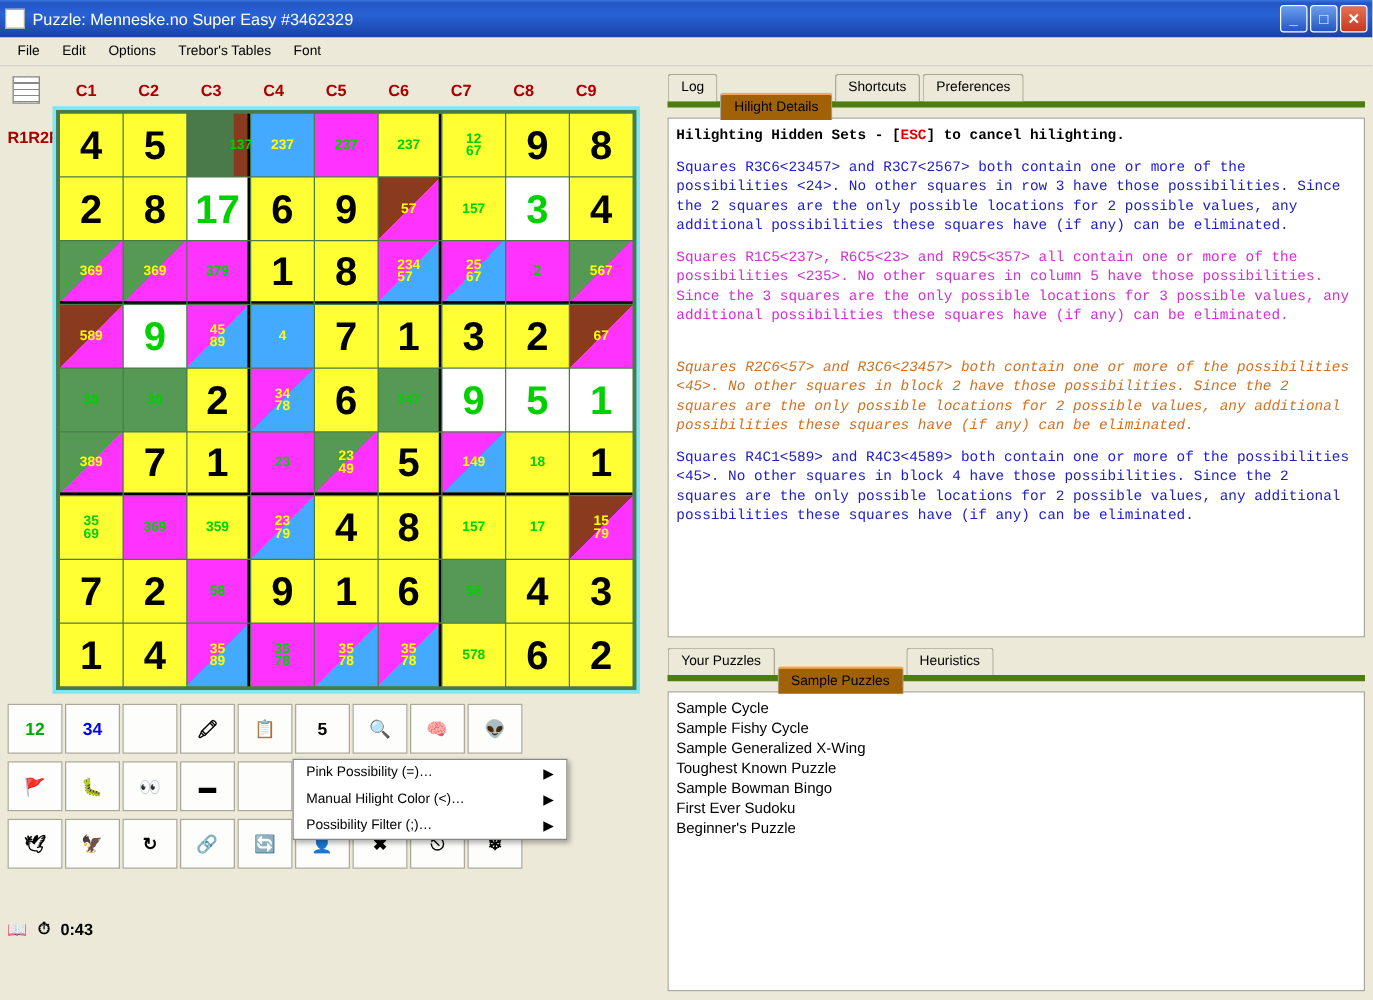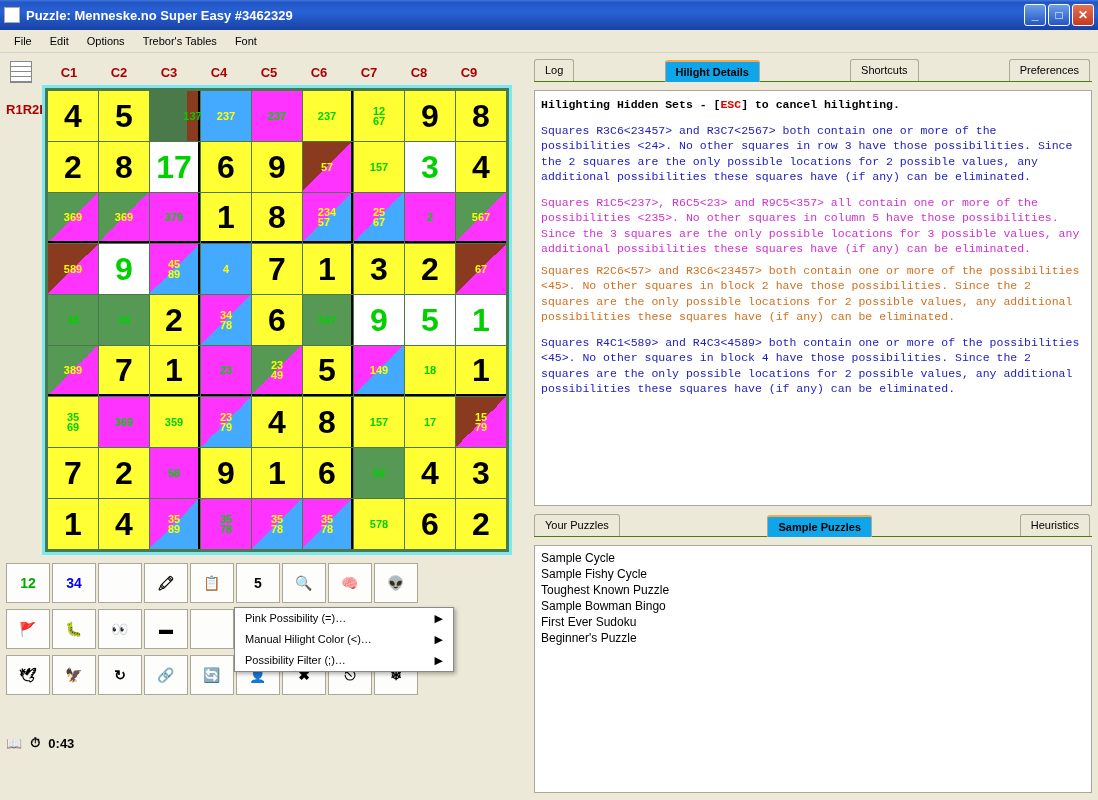--- a/index.html
+++ b/index.html
@@ -1,19 +1,19 @@
 <!DOCTYPE html>
 <html><head>
 <meta charset="utf-8">
 <style>
 * { box-sizing: border-box; margin: 0; padding: 0; }
 body { font-family: Tahoma, sans-serif; font-size: 11px; background: #ece9d8; width: 1098px; height: 800px; overflow: hidden; }
 .titlebar { background: linear-gradient(to bottom, #3b77dd, #2456c5 8%, #2862d5 40%, #1941a5); height: 30px; display: flex; align-items: center; padding: 0 4px; color: #fff; }
 .titlebar-icon { width: 16px; height: 16px; background: #fff; margin-right: 6px; border: 1px solid #aaa; }
-.titlebar-text { font-weight: bold; font-size: 13px; flex: 1; }
+.titlebar-text { font-weight: normal; font-size: 13px; flex: 1; }
 .winbtns { display: flex; gap: 2px; }
 .winbtn { width: 22px; height: 22px; border: 1px solid #fff; border-radius: 3px; display: flex; align-items: center; justify-content: center; font-weight: bold; color: #fff; font-size: 12px; }
 .winbtn.min, .winbtn.max { background: linear-gradient(#6b9eec,#2456c5); }
 .winbtn.close { background: linear-gradient(#e67255,#c43a1e); }
 .menubar { background: #ece9d8; padding: 3px 6px; display: flex; gap: 2px; border-bottom: 1px solid #d4d0c8; }
 .menubar span { padding: 2px 8px; cursor: default; }
 .content { display: flex; padding: 6px; gap: 8px; height: calc(100% - 30px - 24px); }
 .left { width: 520px; display: flex; flex-direction: column; }
 .right { flex: 1; display: flex; flex-direction: column; gap: 8px; }
 .grid-area { background: #7de8f5; padding: 3px; display: inline-block; }
@@ -34,29 +34,29 @@
 .cell.p7 { background: #559955; color: #00d000; }
 .cell.p8 { background: #44aaff; color: #ffff00; }
 .sudoku .cell:nth-child(3n) { border-right: 2px solid #000; }
 .sudoku .cell:nth-child(9n) { border-right: none; }
 .r3b { border-bottom: 2px solid #000; }
 .toolbar { margin-top: 8px; display: flex; flex-wrap: wrap; gap: 2px; position: relative; }
 .tbtn { width: 44px; height: 40px; border: 1px solid #aca899; background: #fdfdfb; display: flex; align-items: center; justify-content: center; font-size: 14px; font-weight: bold; }
 .ctxmenu { position: absolute; left: 228px; top: 44px; background: #fff; border: 1px solid #888; box-shadow: 2px 2px 4px rgba(0,0,0,0.3); z-index: 10; width: 220px; }
 .ctxmenu div { padding: 4px 10px; display: flex; justify-content: space-between; }
 .timer { margin-top: 40px; display: flex; align-items: center; gap: 8px; font-weight: bold; font-size: 13px; }
-.tabs { display: flex; border-bottom: 1px solid #4d7c0f; justify-content: space-between; }
+.tabs { display: flex; border-bottom: 5px solid #4d7c0f; }
 .tab { padding: 4px 10px; border: 1px solid #aca899; border-bottom: none; background: #ece9d8; margin-right: 2px; border-radius: 3px 3px 0 0; cursor: default; }
-.tab.active { background: #0ea5e9; border-top: 2px solid #fca549; position: relative; top: 1px; font-weight: bold; }
+.tab.active { background: #a16207; border-top: 2px solid #fca549; position: relative; top: 15px; }
 .panel { flex: 1; border: 1px solid #aca899; background: #fff; padding: 6px; overflow-y: scroll; font-family: "Courier New", monospace; font-size: 11.5px; line-height: 1.35; }
 .hilite-hdr { color: #000; font-weight: bold; }
 .esc { color: #d00; }
 .pblue { color: #2020c0; margin-top: 10px; }
 .ppink { color: #d030d0; margin-top: 10px; }
-.porange { color: #d07020; margin-top: 6px; }
+.porange { color: #d07020; margin-top: 26px; font-style: italic; }
 .listbox { flex: 1; border: 1px solid #aca899; background: #fff; padding: 4px; overflow-y: scroll; font-size: 12px; }
 .listbox div { padding: 1px 2px; }
 .grid-icon { width: 22px; height: 22px; border: 1px solid #888; background: repeating-linear-gradient(#fff,#fff 4px,#888 4px,#888 5px), repeating-linear-gradient(90deg,#fff,#fff 4px,#888 4px,#888 5px); margin-right: 12px; }
 .hdr-row { display: flex; align-items: center; padding: 2px 4px; }
 </style>
 </head>
 <body>
 
 <div class="titlebar">
   <div class="titlebar-icon"></div>
@@ -276,20 +276,21 @@
     </div>
 
     <div class="tabs">
       <div class="tab">Your Puzzles</div>
       <div class="tab active">Sample Puzzles</div>
       <div class="tab">Heuristics</div>
     </div>
     <div class="listbox" id="samples">
         <div>Sample Cycle</div>
         <div>Sample Fishy Cycle</div>
+        <div>Sample Generalized X-Wing</div>
         <div>Toughest Known Puzzle</div>
         <div>Sample Bowman Bingo</div>
         <div>First Ever Sudoku</div>
         <div>Beginner's Puzzle</div>
       </div>
   </div>
 </div>
 
 <div style="position:absolute;left:4px;top:56px;display:flex;flex-direction:column;gap:0;height:456px;justify-content:space-around" id="row-hdrs-abs"></div>
 

